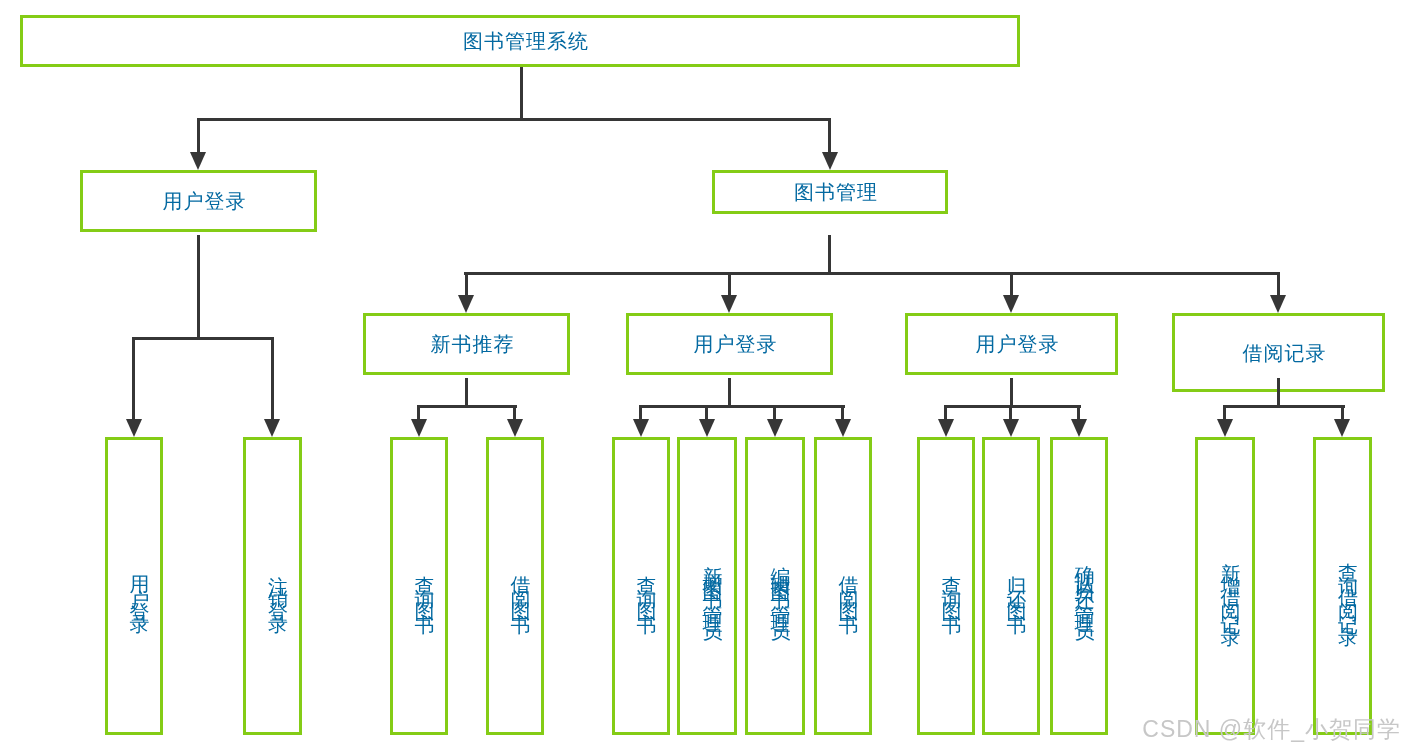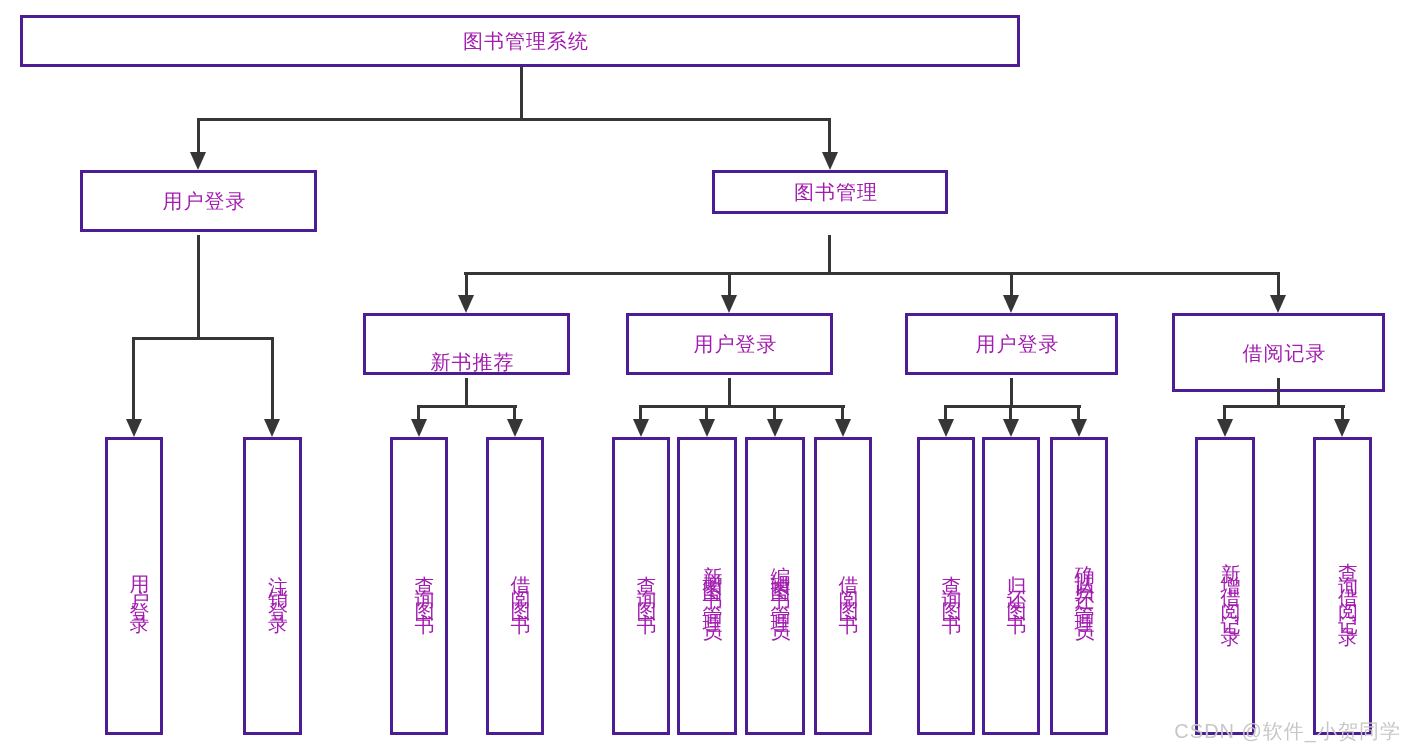--- a/index.html
+++ b/index.html
@@ -2,58 +2,58 @@
 <html><head>
 <meta charset="utf-8">
 <style>
   html,body{margin:0;padding:0;background:#ffffff;}
   #stage{
     position:relative;width:1405px;height:747px;background:#ffffff;
     font-family:"Liberation Sans","DejaVu Sans",sans-serif;
     color:#3a3a3a;overflow:hidden;
   }
   .box{
-    position:absolute;box-sizing:border-box;border:3px solid #4c1d95;background:#ffffff;
+    position:absolute;box-sizing:border-box;border:3px solid #84cc16;background:#ffffff;
     display:flex;align-items:center;justify-content:center;
-    font-size:20px;line-height:1;letter-spacing:1px;color:#a21caf;padding-left:12px;
+    font-size:20px;line-height:1;letter-spacing:1px;color:#0369a1;padding-left:12px;
   }
   .vbox span{
     writing-mode:vertical-rl;text-orientation:mixed;
     letter-spacing:13px;font-size:20px;line-height:1;display:block;
   }
   .vbox.long span{letter-spacing:8px;}
   .hline{position:absolute;height:3px;background:#363636;}
   .vline{position:absolute;width:3px;background:#363636;}
   .arrow{
     position:absolute;width:0;height:0;
     border-left:8px solid transparent;border-right:8px solid transparent;
     border-top:18px solid #363636;
   }
   .watermark{
     position:absolute;right:4px;bottom:2px;z-index:10;
-    font-size:20px;letter-spacing:1px;color:#c7c7c7;
+    font-size:23px;letter-spacing:1px;color:#c7c7c7;
   }
 </style>
 </head>
 <body>
 
 <div id="stage">
 
   <div class="box" style="left:20px;top:15px;width:1000px;height:52px;">
     <span>图书管理系统</span>
   </div>
 
   <div class="box" style="left:80px;top:170px;width:237px;height:62px;">
     <span>用户登录</span>
   </div>
   <div class="box" style="left:712px;top:170px;width:236px;height:44px;">
     <span>图书管理</span>
   </div>
 
-  <div class="box" style="left:363px;top:313px;width:207px;height:62px;align-items:flex-end;">
+  <div class="box" style="left:363px;top:313px;width:207px;height:62px;">
     <span>新书推荐</span>
   </div>
   <div class="box" style="left:626px;top:313px;width:207px;height:62px;">
     <span>用户登录</span>
   </div>
   <div class="box" style="left:905px;top:313px;width:213px;height:62px;">
     <span>用户登录</span>
   </div>
   <div class="box" style="left:1172px;top:313px;width:213px;height:79px;">
     <span>借阅记录</span>

